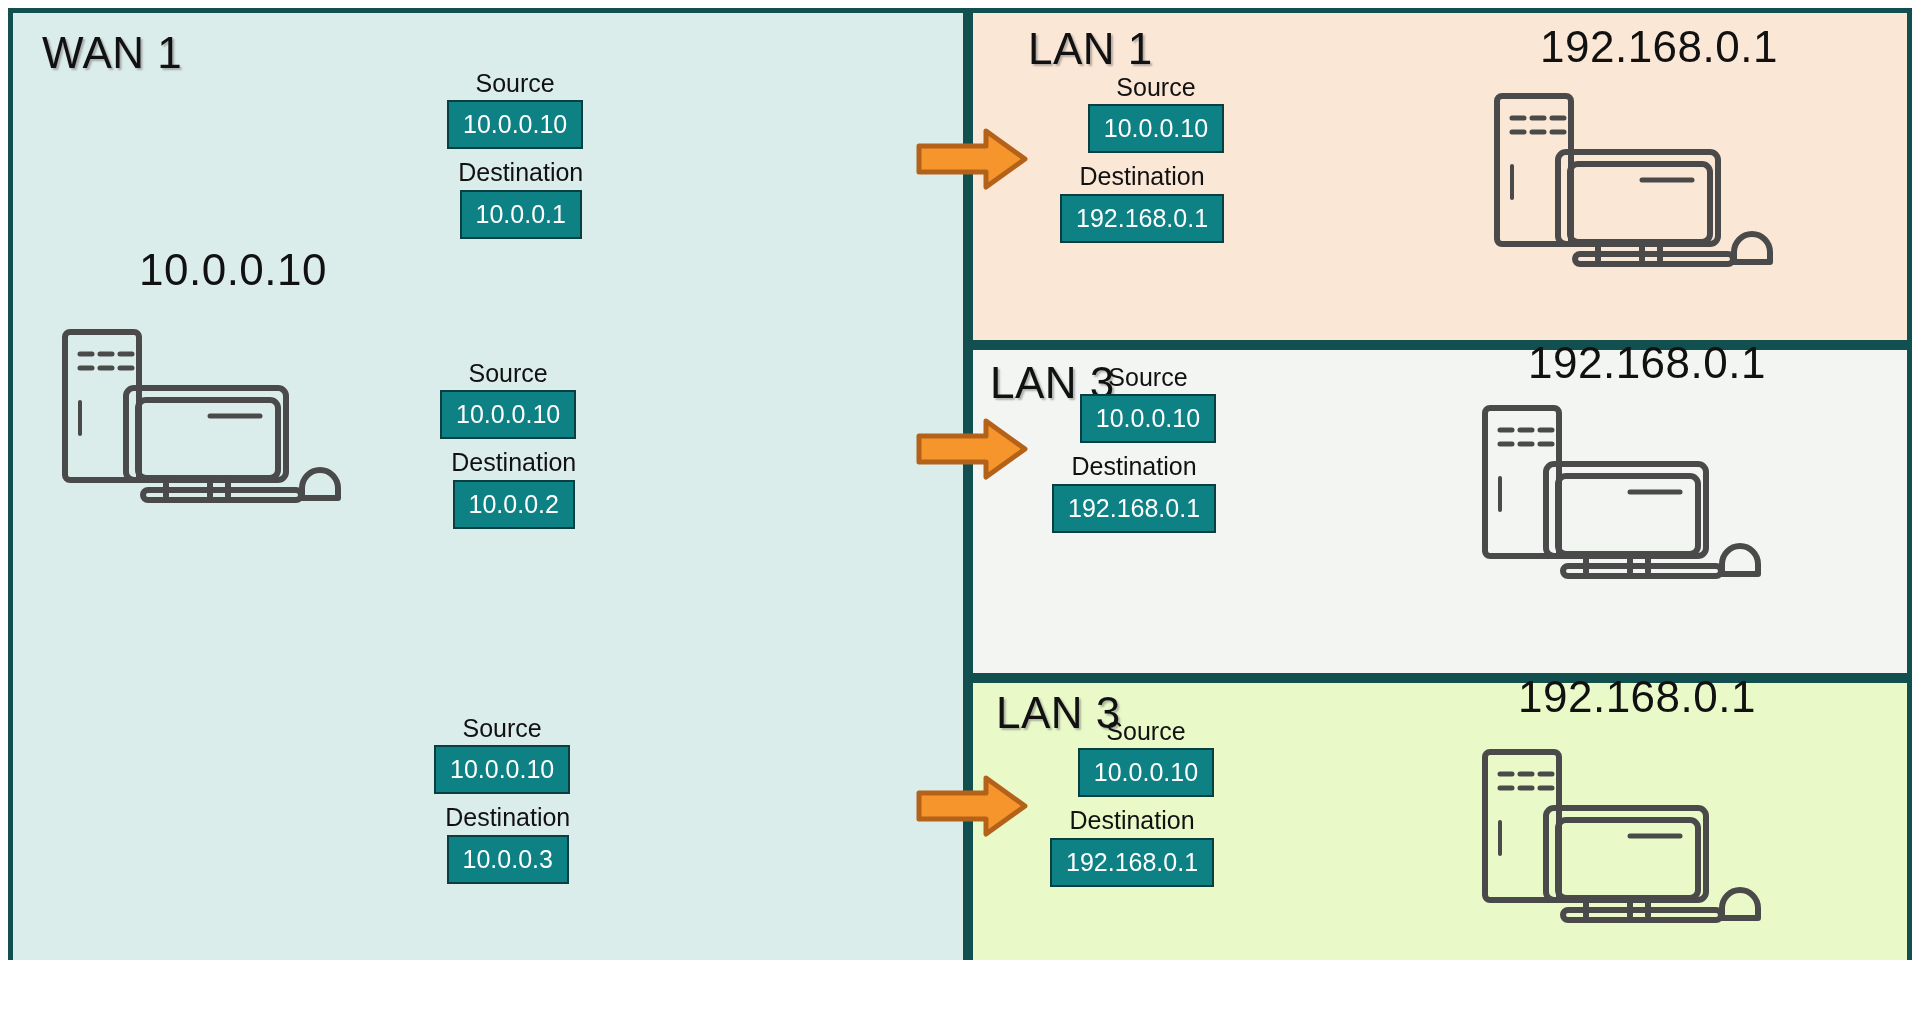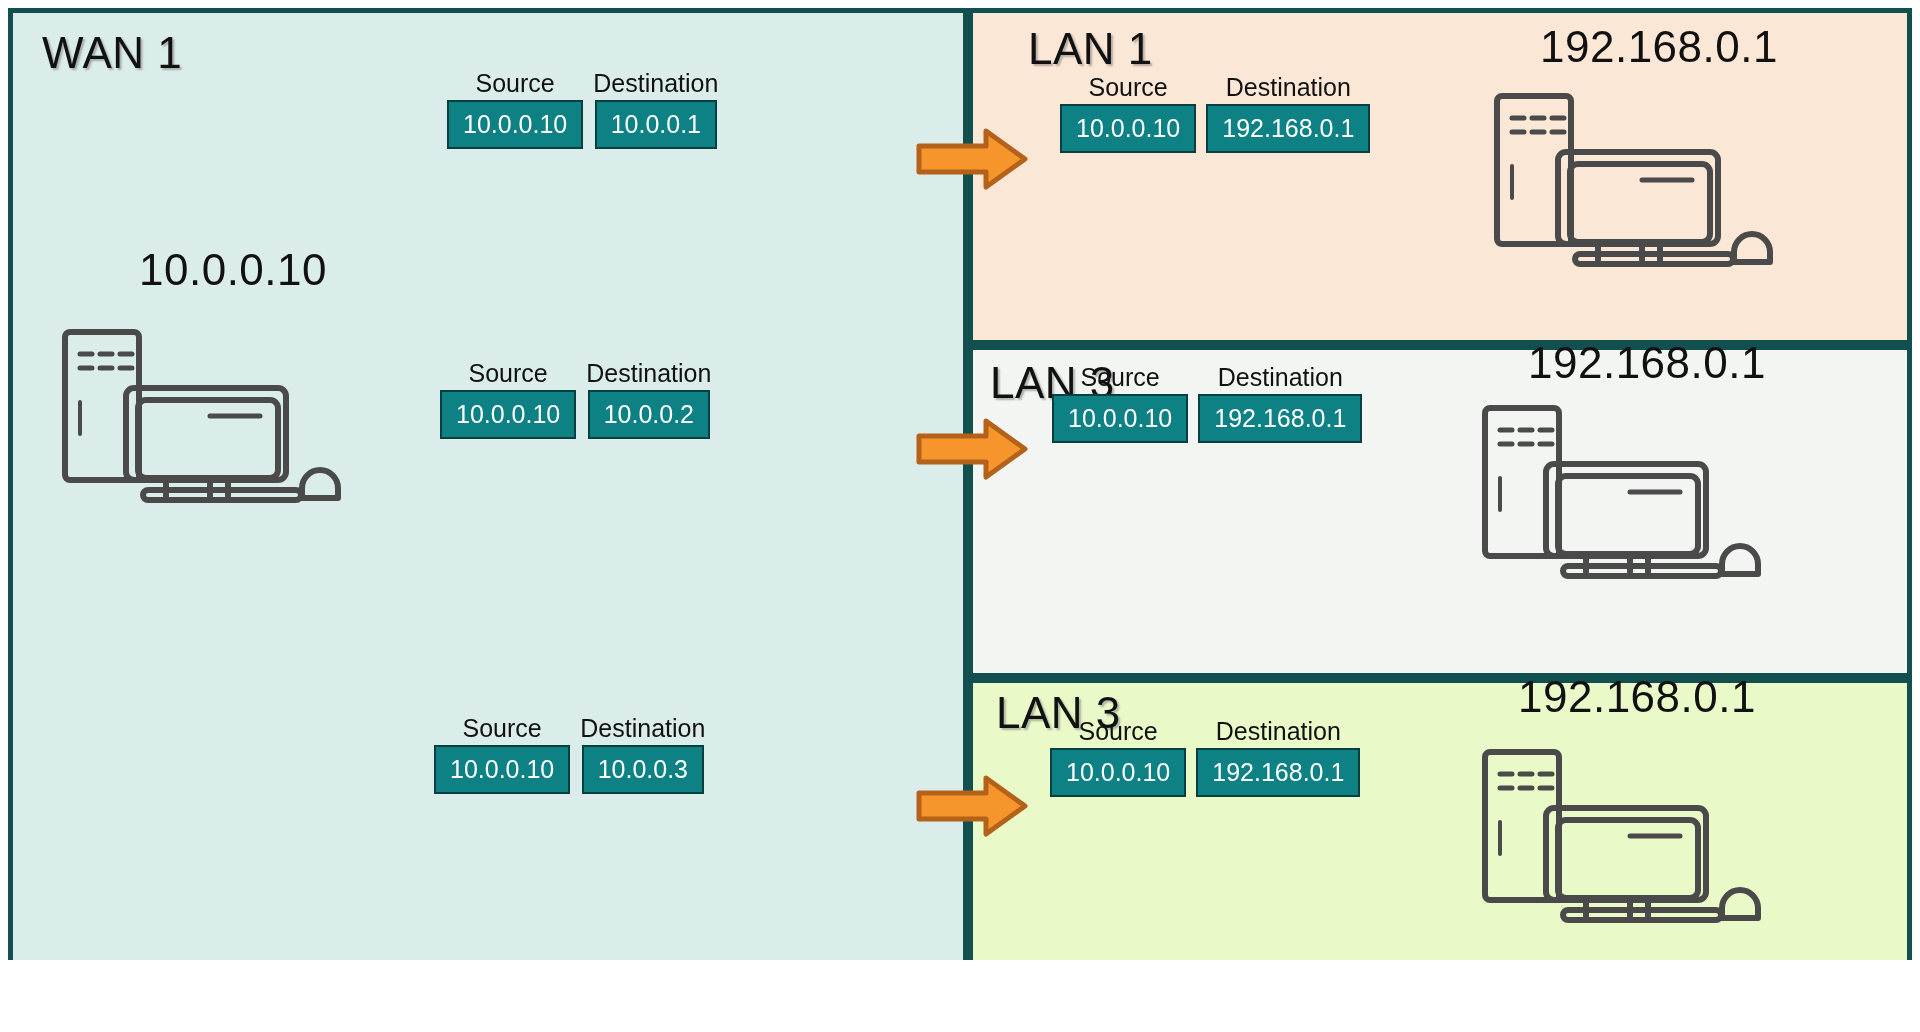--- a/index.html
+++ b/index.html
@@ -58,20 +58,21 @@
     white-space:nowrap;
     letter-spacing:0.5px;
   }
 
   
   .packet{
     position:absolute;
     display:flex;
     align-items:flex-end;
     gap:10px;
+    flex-direction:column;
   }
   .field{
     display:flex;
     flex-direction:column;
     align-items:center;
   }
   .field-label{
     font-size:25px;
     color:#111111;
     line-height:1.05;

